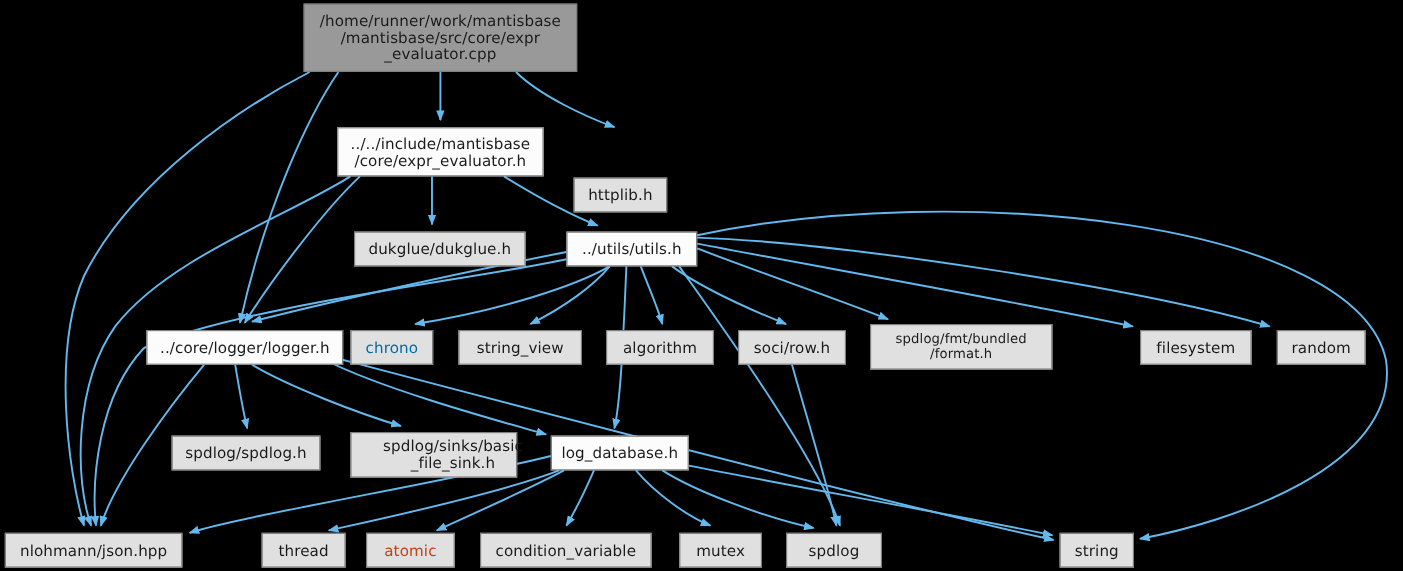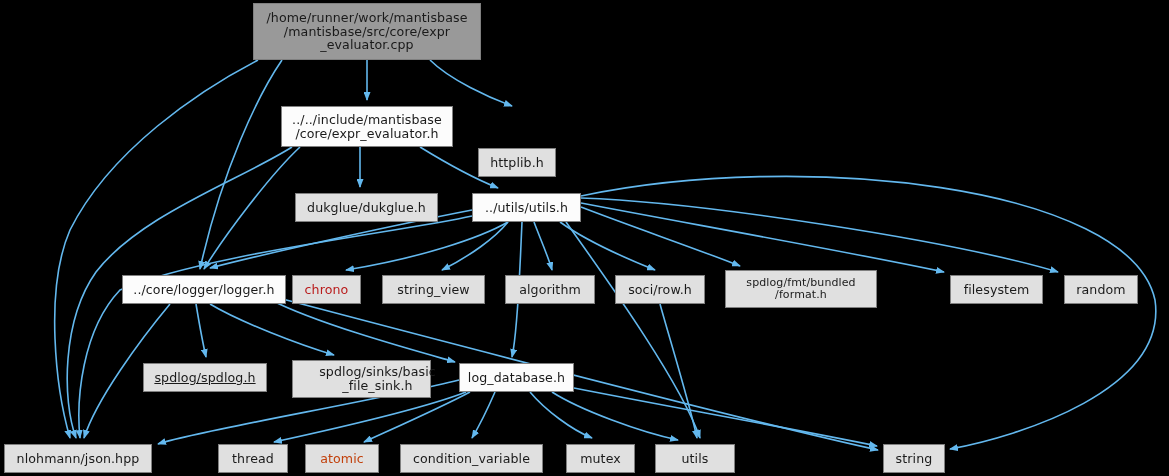--- a/index.html
+++ b/index.html
@@ -75,21 +75,21 @@
       </div>
       <div class="node n-default" style="left: 295px; top: 193px; width: 143px; height: 29px; font-size: 12.6px; border-color: rgb(128, 128, 128); color: rgb(26, 26, 26);">
         <span>dukglue/dukglue.h</span>
       </div>
       <div class="node n-white" style="left: 472px; top: 193px; width: 109px; height: 29px; font-size: 12.6px; border-color: rgb(128, 128, 128); color: rgb(26, 26, 26);">
         <span>../utils/utils.h</span>
       </div>
       <div class="node n-white" style="left: 122px; top: 275px; width: 164px; height: 29px; font-size: 12.6px; border-color: rgb(128, 128, 128); color: rgb(26, 26, 26);">
         <span>../core/logger/logger.h</span>
       </div>
-      <div class="node n-default" style="left: 292px; top: 275px; width: 69px; height: 29px; font-size: 12.6px; border-color: rgb(128, 128, 128); color: #b91c1c;">
+      <div class="node n-default" style="left: 292px; top: 275px; width: 69px; height: 29px; font-size: 12.6px; border-color: rgb(128, 128, 128); color: #0369a1;">
         <span>chrono</span>
       </div>
       <div class="node n-default" style="left: 382px; top: 275px; width: 103px; height: 29px; font-size: 12.6px; border-color: rgb(128, 128, 128); color: rgb(26, 26, 26);">
         <span>string_view</span>
       </div>
       <div class="node n-default" style="left: 505px; top: 275px; width: 90px; height: 29px; font-size: 12.6px; border-color: rgb(128, 128, 128); color: rgb(26, 26, 26);">
         <span>algorithm</span>
       </div>
       <div class="node n-default" style="left: 615px; top: 275px; width: 90px; height: 29px; font-size: 12.6px; border-color: rgb(128, 128, 128); color: rgb(26, 26, 26);">
         <span>soci/row.h</span>
@@ -97,21 +97,21 @@
       <div class="node n-default" style="left: 725px; top: 270px; width: 152px; height: 38px; font-size: 11px; border-color: rgb(128, 128, 128); color: rgb(26, 26, 26);">
         <span>spdlog/fmt/bundled
 /format.h</span>
       </div>
       <div class="node n-default" style="left: 950px; top: 275px; width: 93px; height: 29px; font-size: 12.6px; border-color: rgb(128, 128, 128); color: rgb(26, 26, 26);">
         <span>filesystem</span>
       </div>
       <div class="node n-default" style="left: 1064px; top: 275px; width: 74px; height: 29px; font-size: 12.6px; border-color: rgb(128, 128, 128); color: rgb(26, 26, 26);">
         <span>random</span>
       </div>
-      <div class="node n-default" style="left: 143px; top: 363px; width: 124px; height: 29px; font-size: 12.6px; border-color: rgb(128, 128, 128); color: rgb(26, 26, 26); text-decoration: underline;">
+      <div class="node n-default" style="left: 143px; top: 363px; width: 124px; height: 29px; font-size: 12.6px; border-color: rgb(128, 128, 128); color: rgb(26, 26, 26);">
         <span>spdlog/spdlog.h</span>
       </div>
       <div class="node n-default" style="left: 292px; top: 360px; width: 139px; height: 38px; font-size: 12.6px; border-color: rgb(128, 128, 128); color: rgb(26, 26, 26); padding-left: 32px;">
         <span>spdlog/sinks/basic
 _file_sink.h</span>
       </div>
       <div class="node n-white" style="left: 459px; top: 363px; width: 115px; height: 29px; font-size: 12.6px; border-color: rgb(128, 128, 128); color: rgb(26, 26, 26);">
         <span>log_database.h</span>
       </div>
       <div class="node n-default" style="left: 4px; top: 444px; width: 148px; height: 29px; font-size: 12.6px; border-color: rgb(128, 128, 128); color: rgb(26, 26, 26);">
@@ -123,19 +123,19 @@
       <div class="node n-default" style="left: 305px; top: 444px; width: 74px; height: 29px; font-size: 12.6px; border-color: rgb(128, 128, 128); color: #c2410c;">
         <span>atomic</span>
       </div>
       <div class="node n-default" style="left: 400px; top: 444px; width: 143px; height: 29px; font-size: 12.6px; border-color: rgb(128, 128, 128); color: rgb(26, 26, 26);">
         <span>condition_variable</span>
       </div>
       <div class="node n-default" style="left: 566px; top: 444px; width: 69px; height: 29px; font-size: 12.6px; border-color: rgb(128, 128, 128); color: rgb(26, 26, 26);">
         <span>mutex</span>
       </div>
       <div class="node n-default" style="left: 655px; top: 444px; width: 80px; height: 29px; font-size: 12.6px; border-color: rgb(128, 128, 128); color: rgb(26, 26, 26);">
-        <span>utils</span>
+        <span>spdlog</span>
       </div>
       <div class="node n-default" style="left: 883px; top: 444px; width: 62px; height: 29px; font-size: 12.6px; border-color: rgb(128, 128, 128); color: rgb(26, 26, 26);">
         <span>string</span>
       </div>
     </div>
 </div>
 
 </body></html>

